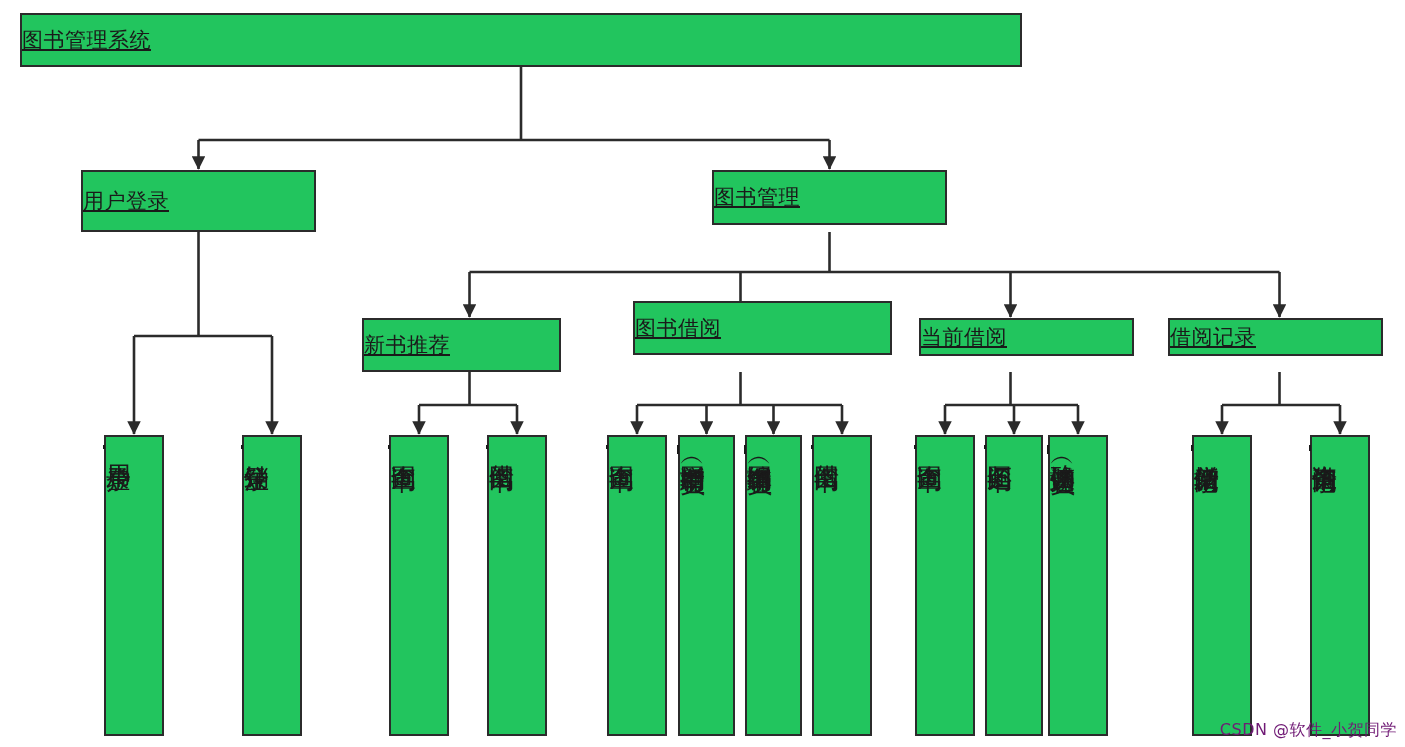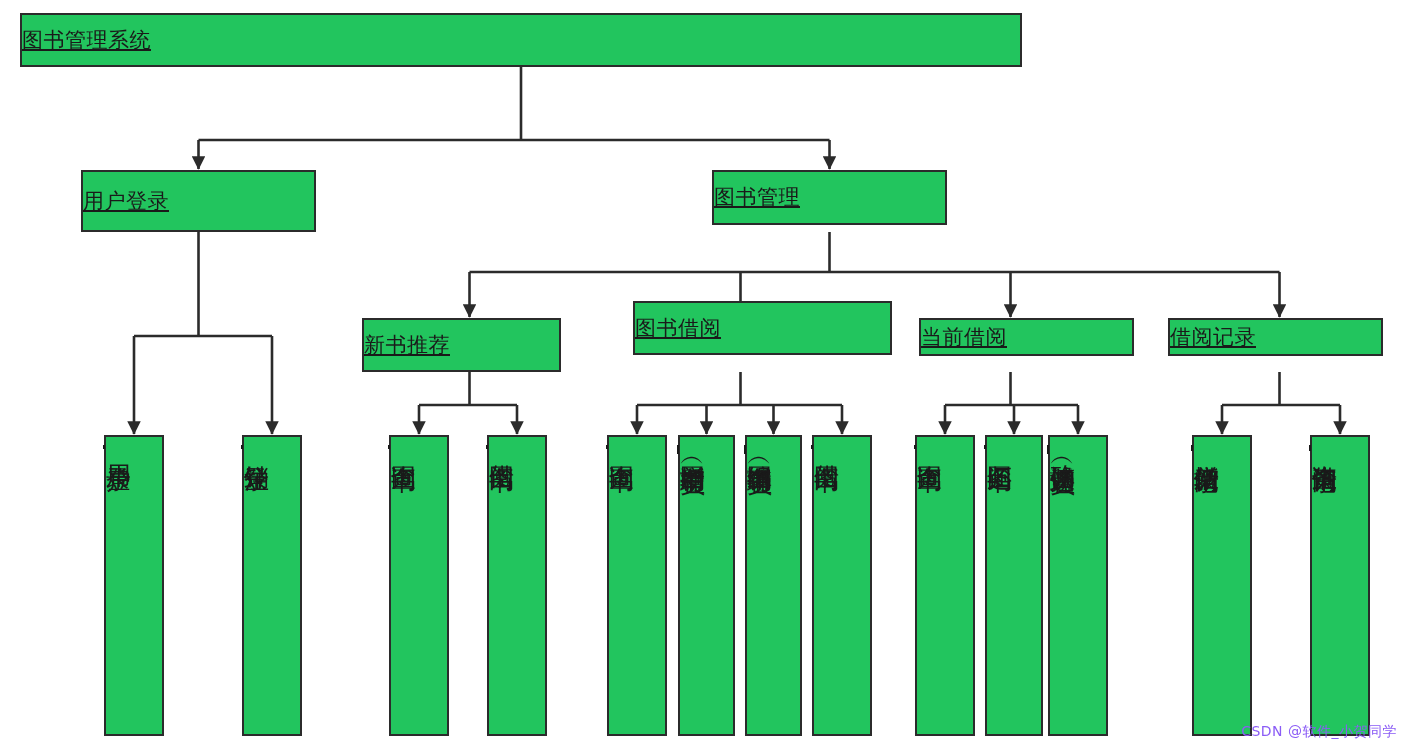--- a/index.html
+++ b/index.html
@@ -59,22 +59,22 @@
     text-orientation: upright;
     font-size: 25px;
     line-height: 1.0;
     letter-spacing: 1px;
     white-space: nowrap;
   }
   #watermark {
     position: absolute;
     right: 8px;
     bottom: 6px;
-    font-size: 14px;
-    color: #8b5cf6;
+    font-size: 16px;
+    color: #701a75;
     letter-spacing: 0.5px;
     z-index: 5;
     white-space: nowrap;
   }
 </style>
 </head>
 <body>
 
 <div id="canvas">
 

